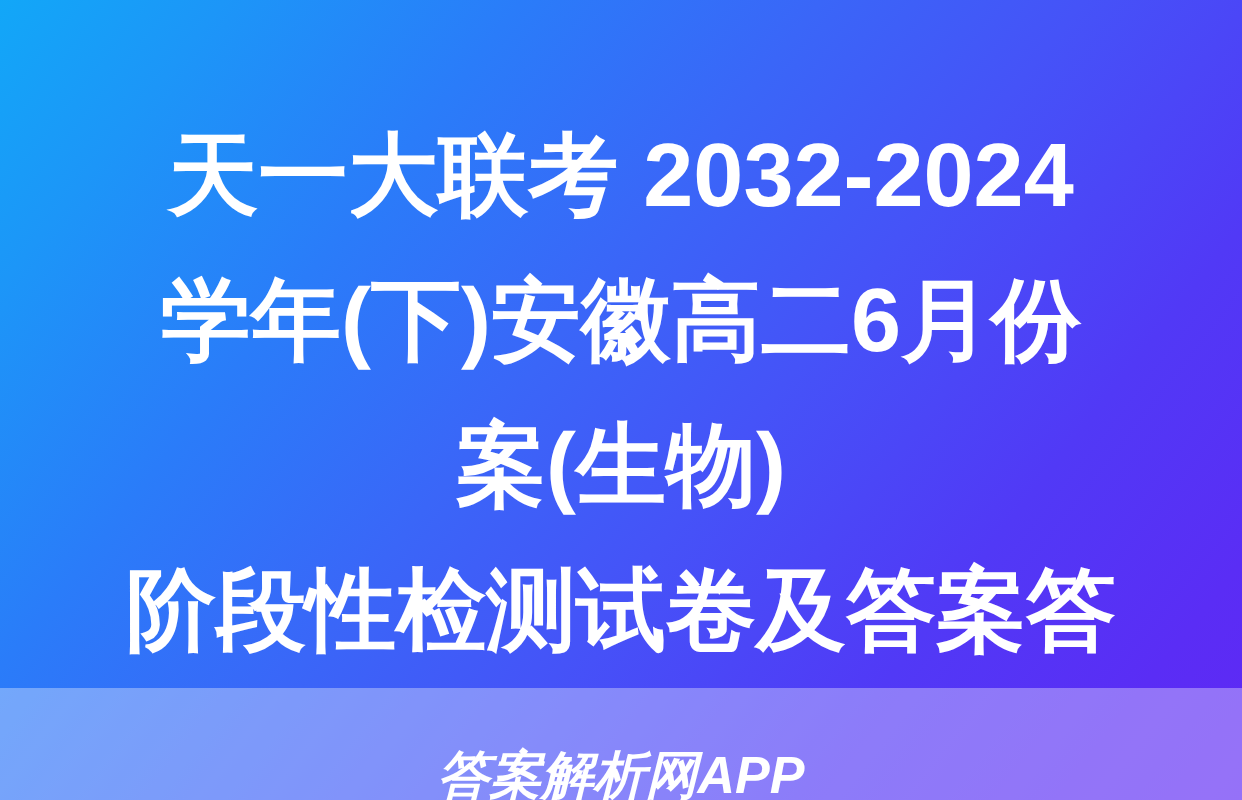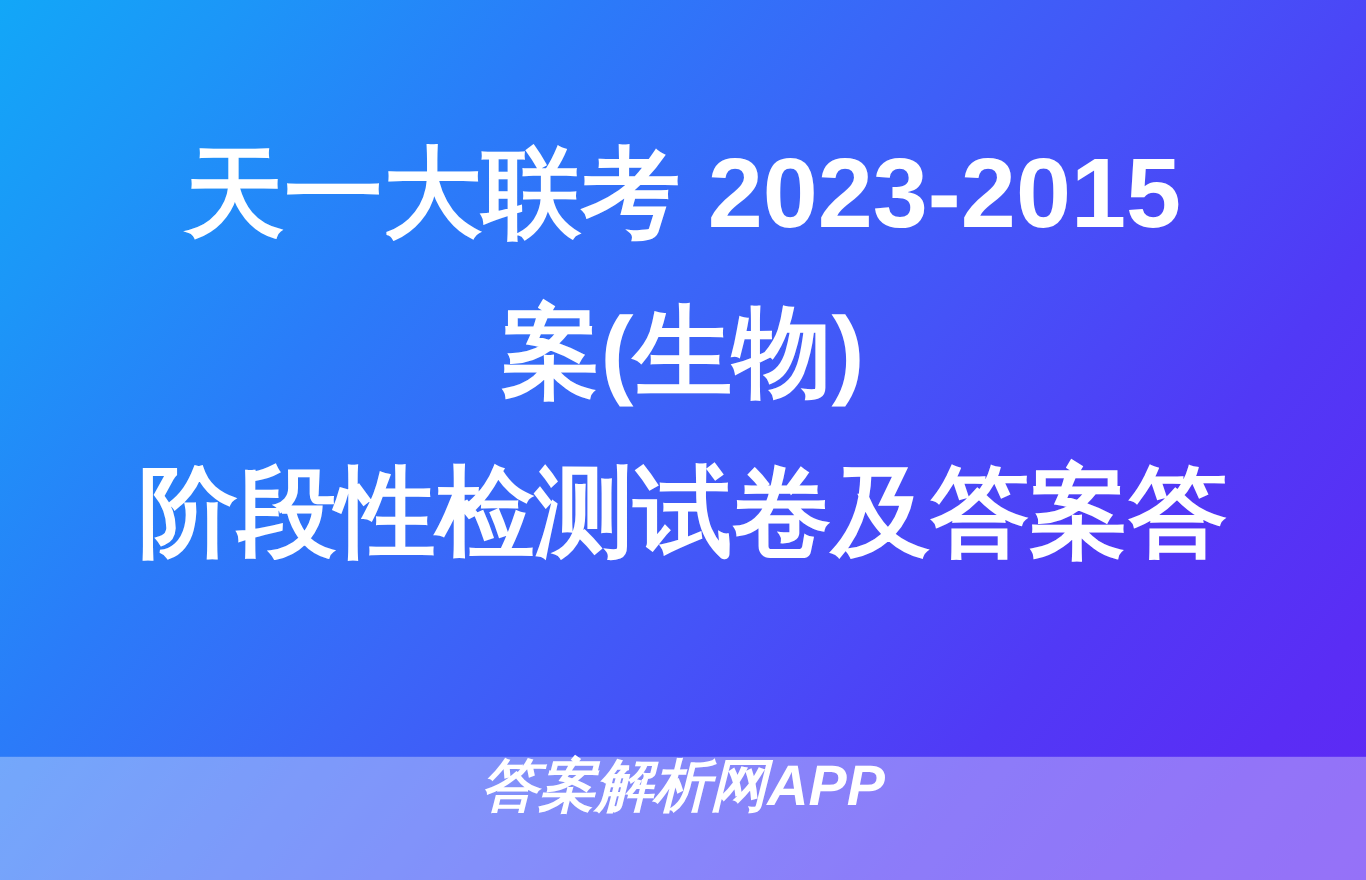--- a/index.html
+++ b/index.html
@@ -53,21 +53,21 @@
 
   
   #footer-band {
     position: absolute;
     left: 0;
     right: 0;
     bottom: 0;
     height: 112px;
     background: rgba(255, 255, 255, 0.34);
     display: flex;
-    align-items: flex-start;
+    align-items: flex-end;
     justify-content: center;
     margin-top: 21px;
   }
 
   #footer-text {
     color: #ffffff;
     font-size: 52px;
     font-weight: 700;
     font-style: italic;
     letter-spacing: 0px;
@@ -75,21 +75,22 @@
     white-space: nowrap;
     transform: translateY(1px);
   }
 </style>
 </head>
 <body>
 
 <div id="banner">
 
   <div id="title-block">
-    <span class="title-line">天一大联考 2023-2015</span>
+    <span class="title-line">天一大联考 2032-2024</span>
+    <span class="title-line">学年(下)安徽高二6月份</span>
     <span class="title-line">案(生物)</span>
     <span class="title-line">阶段性检测试卷及答案答</span>
   </div>
 
   <div id="footer-band">
     <span id="footer-text">答案解析网APP</span>
   </div>
 
 </div>
 

